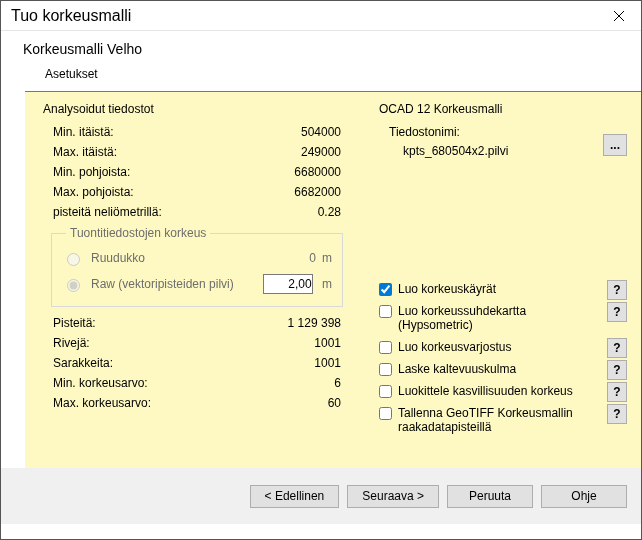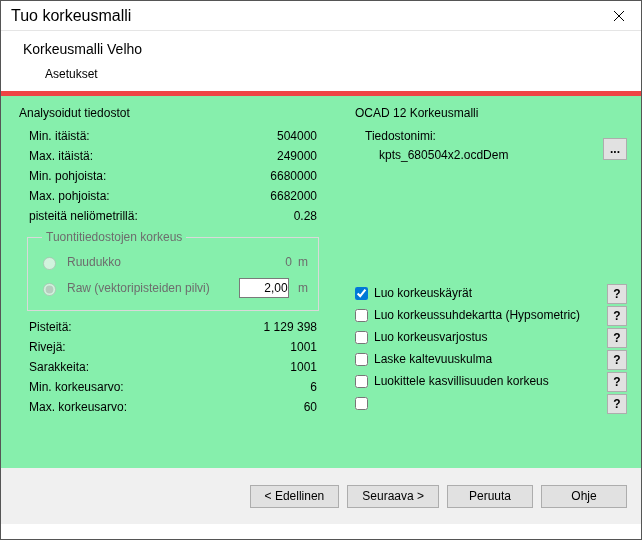--- a/index.html
+++ b/index.html
@@ -27,25 +27,26 @@
   }
   .close-btn svg { width:10px; height:10px; }
   .header-area {
     padding:10px 0 10px 22px;
     background:#fff;
   }
   .header-area .h1 { font-size:14px; margin-bottom:10px; }
   .header-area .h2 { font-size:12px; margin-left:22px; }
   .work {
     position:relative;
-    background:#86efac;
-    border-top:5px solid #ef4444;
+    background:#fef9c3;
+    border-top:1px solid #ef4444;
     border-bottom:1px solid #d9d9d9;
     height:412px;
     padding:10px 14px 10px 14px;
+    margin-left:24px;
   }
   .columns { display:flex; gap:26px; height:100%; }
   .col-left { width:310px; }
   .col-right { flex:1; position:relative; }
   .group-title { margin:0 0 6px 4px; }
   .row { display:flex; justify-content:space-between; padding:3px 8px 3px 14px; }
   .row .val { text-align:right; }
   fieldset.importtype {
     border:1px solid #d9d9d9;
     margin:4px 6px 6px 12px;
@@ -80,21 +81,21 @@
     display:flex; align-items:center; justify-content:center;
     font-weight:bold;
   }
   .checks { position:absolute; left:0; top:176px; right:0; }
   .check-row {
     display:flex; align-items:flex-start; gap:6px;
     padding:4px 30px 4px 4px;
     position:relative;
     min-height:22px;
   }
-  .check-row label { line-height:14px;text-align:right; }
+  .check-row label { line-height:14px; }
   .check-row .help {
     position:absolute; right:0; top:2px;
     width:20px; height:20px;
     background:#e1e1e1; border:1px solid #adadad;
     display:flex; align-items:center; justify-content:center;
     font-weight:bold;
     font-size:12px;
   }
   .check-row input[type=checkbox]{
     width:13px; height:13px; margin:1px 0 0 0;
@@ -201,21 +202,21 @@
       <div class="row">
           <span>Max. korkeusarvo:</span>
           <span class="val">60</span>
         </div>
     </div>
 
     <div class="col-right">
       <div class="right-top">
         <div class="group-title">OCAD 12 Korkeusmalli</div>
         <div class="row2">Tiedostonimi:</div>
-        <div class="fname">kpts_680504x2.ocdDem</div>
+        <div class="fname">kpts_680504x2.pilvi</div>
         <div class="ellipsis-btn">...</div>
       </div>
 
       <div class="checks">
         <div class="check-row">
           <input type="checkbox" checked="" style="">
           <label>Luo korkeuskäyrät</label>
           <div class="help">?</div>
         </div>
         <div class="check-row">
@@ -233,20 +234,21 @@
           <label>Laske kaltevuuskulma</label>
           <div class="help">?</div>
         </div>
         <div class="check-row">
           <input type="checkbox" style="">
           <label>Luokittele kasvillisuuden korkeus</label>
           <div class="help">?</div>
         </div>
         <div class="check-row">
           <input type="checkbox" style="">
+          <label style="max-width:190px">Tallenna GeoTIFF Korkeusmallin raakadatapisteillä</label>
           <div class="help">?</div>
         </div>
       </div>
     </div>
   </div>
 </div>
 
 <div class="buttons">
   <button class="btn">&lt; Edellinen</button>
   <button class="btn">Seuraava &gt;</button>

